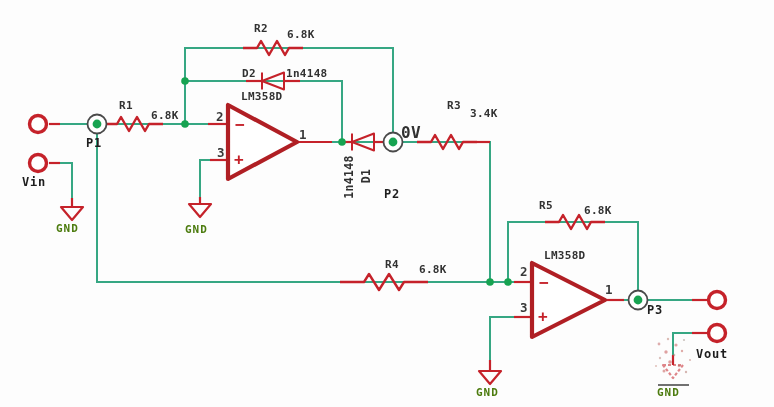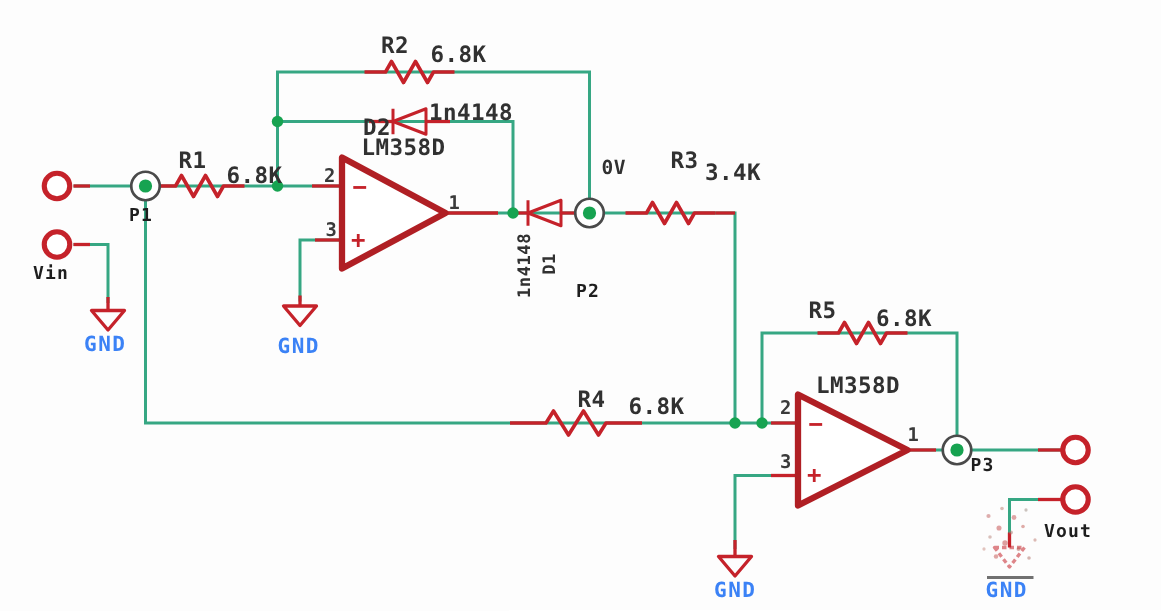--- a/index.html
+++ b/index.html
@@ -10,25 +10,25 @@
   .canvas{
     position:relative; width:774px; height:407px; overflow:hidden;
     background:var(--bg);
     font-family:"DejaVu Sans Mono","Liberation Mono",monospace;
   }
   svg{position:absolute;left:0;top:0;}
   .wire path{stroke:var(--wire);}
   .red path, .res path, .dio path, .gndsym path{stroke:var(--cred);}
   .opa path{stroke:var(--ored);}
   .lbl{
-    position:absolute; font-weight:bold; font-size:15px; line-height:1;
+    position:absolute; font-weight:bold; font-size:11px; line-height:1;
     color:var(--text); white-space:nowrap; letter-spacing:0.3px;
   }
   .big{font-size:12px; color:#1e1e1e; letter-spacing:0.8px;margin-top:40px;}
-  .gnd{font-size:14px; color:#3b82f6; letter-spacing:1px;}
+  .gnd{font-size:11px; color:#4d7c0f; letter-spacing:1px;}
   .pin{font-size:12.5px; color:#3a3a3a;}
   .sgn{font-size:15px; color:var(--cred); font-size:16px;}
   .vert{transform:translate(-50%,-50%) rotate(-90deg); transform-origin:center;}
   .wm-line{position:absolute; left:658px; top:384px; width:31px; height:2px; background:#4d4d4d; opacity:.8;}
 </style>
 </head>
 <body>
 
 <div class="canvas">
 
@@ -143,35 +143,35 @@
       <circle cx="690" cy="360" r="1.1" fill="#bd7a70"></circle>
       <circle cx="656" cy="366" r="1.1" fill="#c98c80"></circle>
     </g>
   </svg>
 
   <div class="lbl big" style="left:22px;top:136px">Vin</div>
   <div class="lbl big" style="left:696px;top:308px">Vout</div>
 
   <div class="lbl big" style="left:86px;top:97px">P1</div>
   <div class="lbl big" style="left:384px;top:148px">P2</div>
-  <div class="lbl" style="left:401px;top:106px;font-size:13px">0V</div>
+  <div class="lbl" style="left:401px;top:125px;font-size:16px">0V</div>
   <div class="lbl big" style="left:647px;top:264px">P3</div>
 
   <div class="lbl" style="left:119px;top:100px">R1</div>
   <div class="lbl" style="left:151px;top:110px">6.8K</div>
   <div class="lbl" style="left:254px;top:23px">R2</div>
   <div class="lbl" style="left:287px;top:29px">6.8K</div>
   <div class="lbl" style="left:447px;top:100px">R3</div>
   <div class="lbl" style="left:470px;top:108px">3.4K</div>
   <div class="lbl" style="left:385px;top:259px">R4</div>
   <div class="lbl" style="left:419px;top:264px">6.8K</div>
   <div class="lbl" style="left:539px;top:200px">R5</div>
   <div class="lbl" style="left:584px;top:205px">6.8K</div>
 
-  <div class="lbl" style="left:242px;top:78px">D2</div>
+  <div class="lbl" style="left:242px;top:68px">D2</div>
   <div class="lbl" style="left:286px;top:68px">1n4148</div>
   <div class="lbl vert" style="left:350px;top:177px;font-size:11.5px">1n4148</div>
   <div class="lbl vert" style="left:367px;top:176px;font-size:11.5px">D1</div>
 
   <div class="lbl" style="left:241px;top:91px">LM358D</div>
   <div class="lbl pin" style="left:216px;top:111px">2</div>
   <div class="lbl pin" style="left:217px;top:147px">3</div>
   <div class="lbl pin" style="left:299px;top:129px">1</div>
   <div class="lbl sgn" style="left:235px;top:117px">−</div>
   <div class="lbl sgn" style="left:234px;top:152px">+</div>

